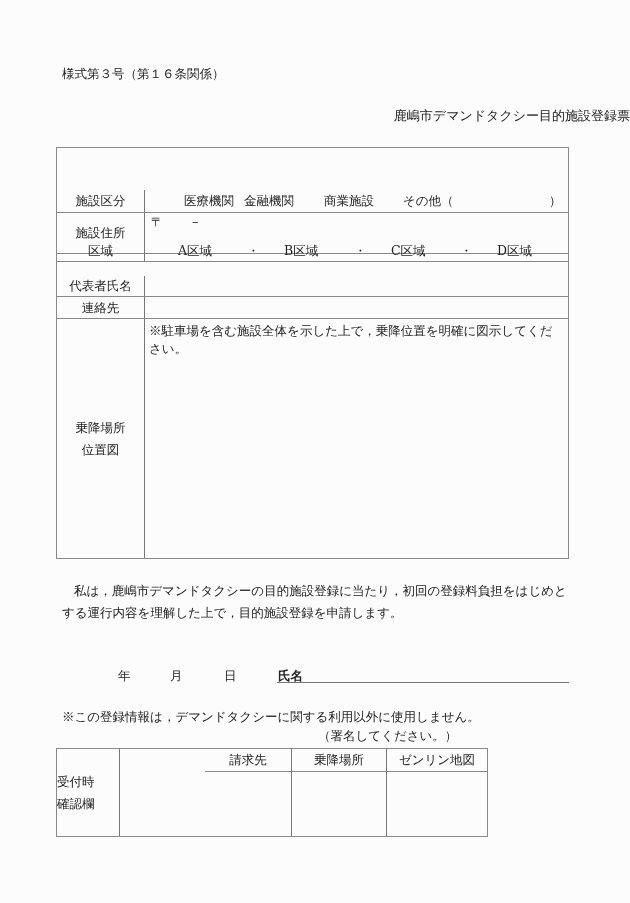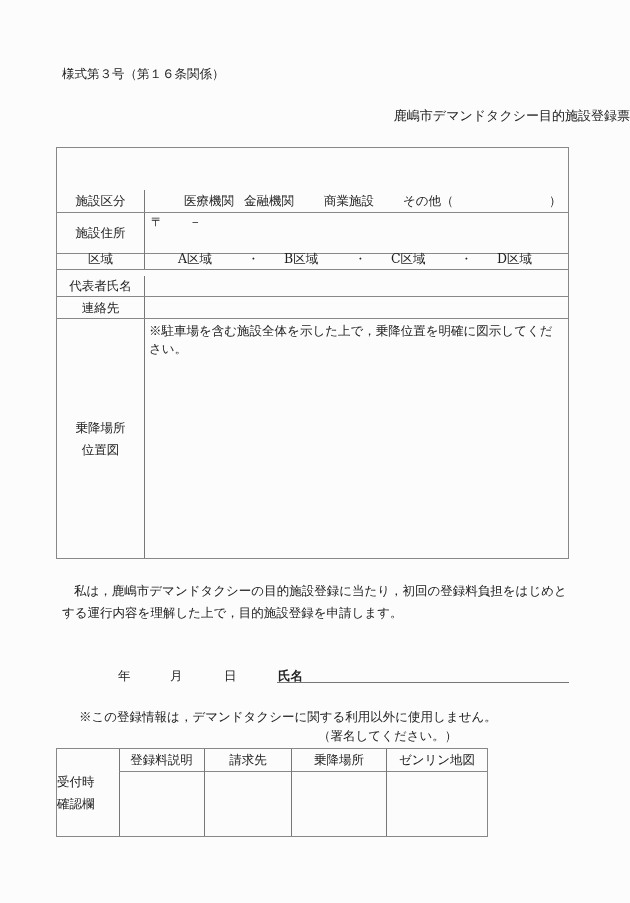--- a/index.html
+++ b/index.html
@@ -126,21 +126,21 @@
   </div>
 
   <div class="row" style="top:65px;height:41px;">
     <div class="label-cell">施設住所</div>
     <div class="value-cell">
       <span class="abs" style="left:7px;top:1px;font-family:'DejaVu Sans',sans-serif;font-size:12px;">〒</span>
       <span class="abs" style="left:45px;top:1px;">－</span>
     </div>
   </div>
 
-  <div class="row" style="top:100px;height:22px;">
+  <div class="row" style="top:92px;height:22px;">
     <div class="label-cell">区域</div>
     <div class="value-cell">
       <span class="inline-opt" style="left:34px;">A区域</span>
       <span class="inline-opt" style="left:103px;">・</span>
       <span class="inline-opt" style="left:140px;">B区域</span>
       <span class="inline-opt" style="left:210px;">・</span>
       <span class="inline-opt" style="left:247px;">C区域</span>
       <span class="inline-opt" style="left:316px;">・</span>
       <span class="inline-opt" style="left:353px;">D区域</span>
     </div>
@@ -171,33 +171,29 @@
 
 <div class="abs declaration">私は，鹿嶋市デマンドタクシーの目的施設登録に当たり，初回の登録料負担をはじめとする運行内容を理解した上で，目的施設登録を申請します。</div>
 
 <span class="abs" style="left:118px;top:668px;">年</span>
 <span class="abs" style="left:170px;top:668px;">月</span>
 <span class="abs" style="left:224px;top:668px;">日</span>
 <span class="abs" style="left:278px;top:668px;font-weight:bold;">氏名</span>
 <div class="sig-line"></div>
 <span class="abs" style="left:318px;top:728px;">（署名してください。）</span>
 
-<div class="abs" style="left:79px;top:709px;">※この登録情報は，デマンドタクシーに関する利用以外に使用しません。</div>
+<div class="abs" style="left:62px;top:709px;">※この登録情報は，デマンドタクシーに関する利用以外に使用しません。</div>
 
 <div class="check-table">
   <div class="ct-label">
     <div>
       <div>受付時</div>
       <div>確認欄</div>
     </div>
   </div>
-  <div class="ct-col" style="left:62px;width:86px;">
-    <div class="ct-head">登録料説明</div>
-    <div class="ct-body"></div>
-  </div>
   <div class="ct-col" style="left:148px;width:87px;">
     <div class="ct-head">請求先</div>
     <div class="ct-body"></div>
   </div>
   <div class="ct-col" style="left:235px;width:95px;">
     <div class="ct-head">乗降場所</div>
     <div class="ct-body"></div>
   </div>
   <div class="ct-col last" style="left:330px;right:0;">
     <div class="ct-head">ゼンリン地図</div>

